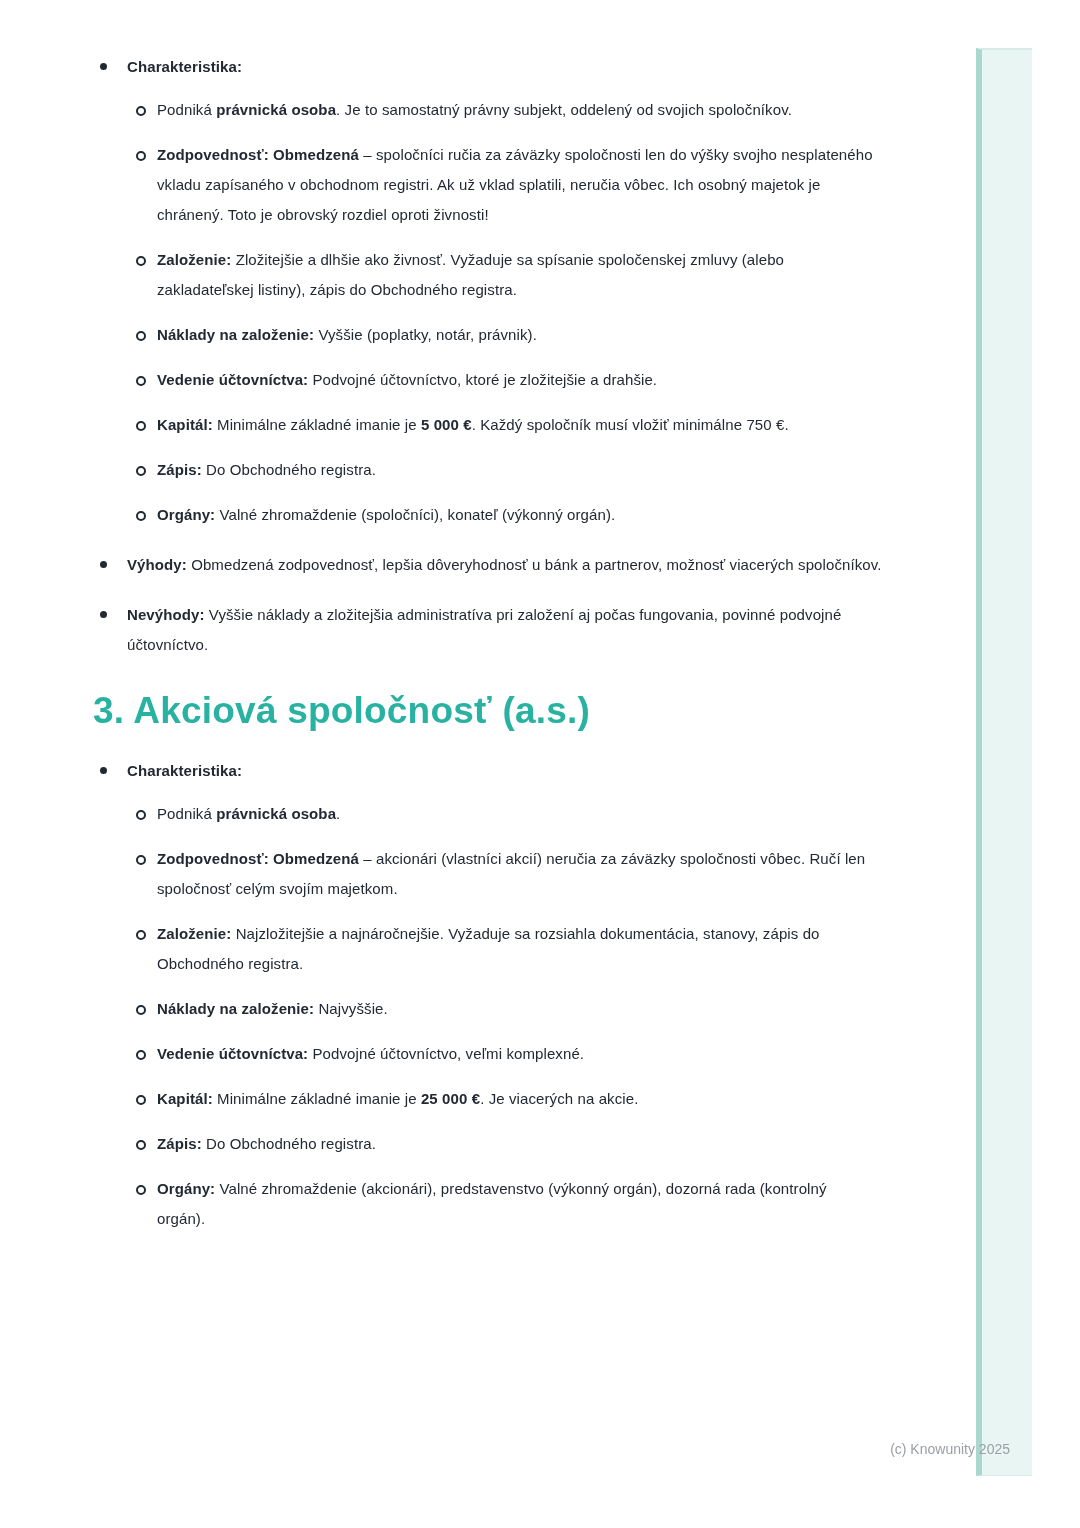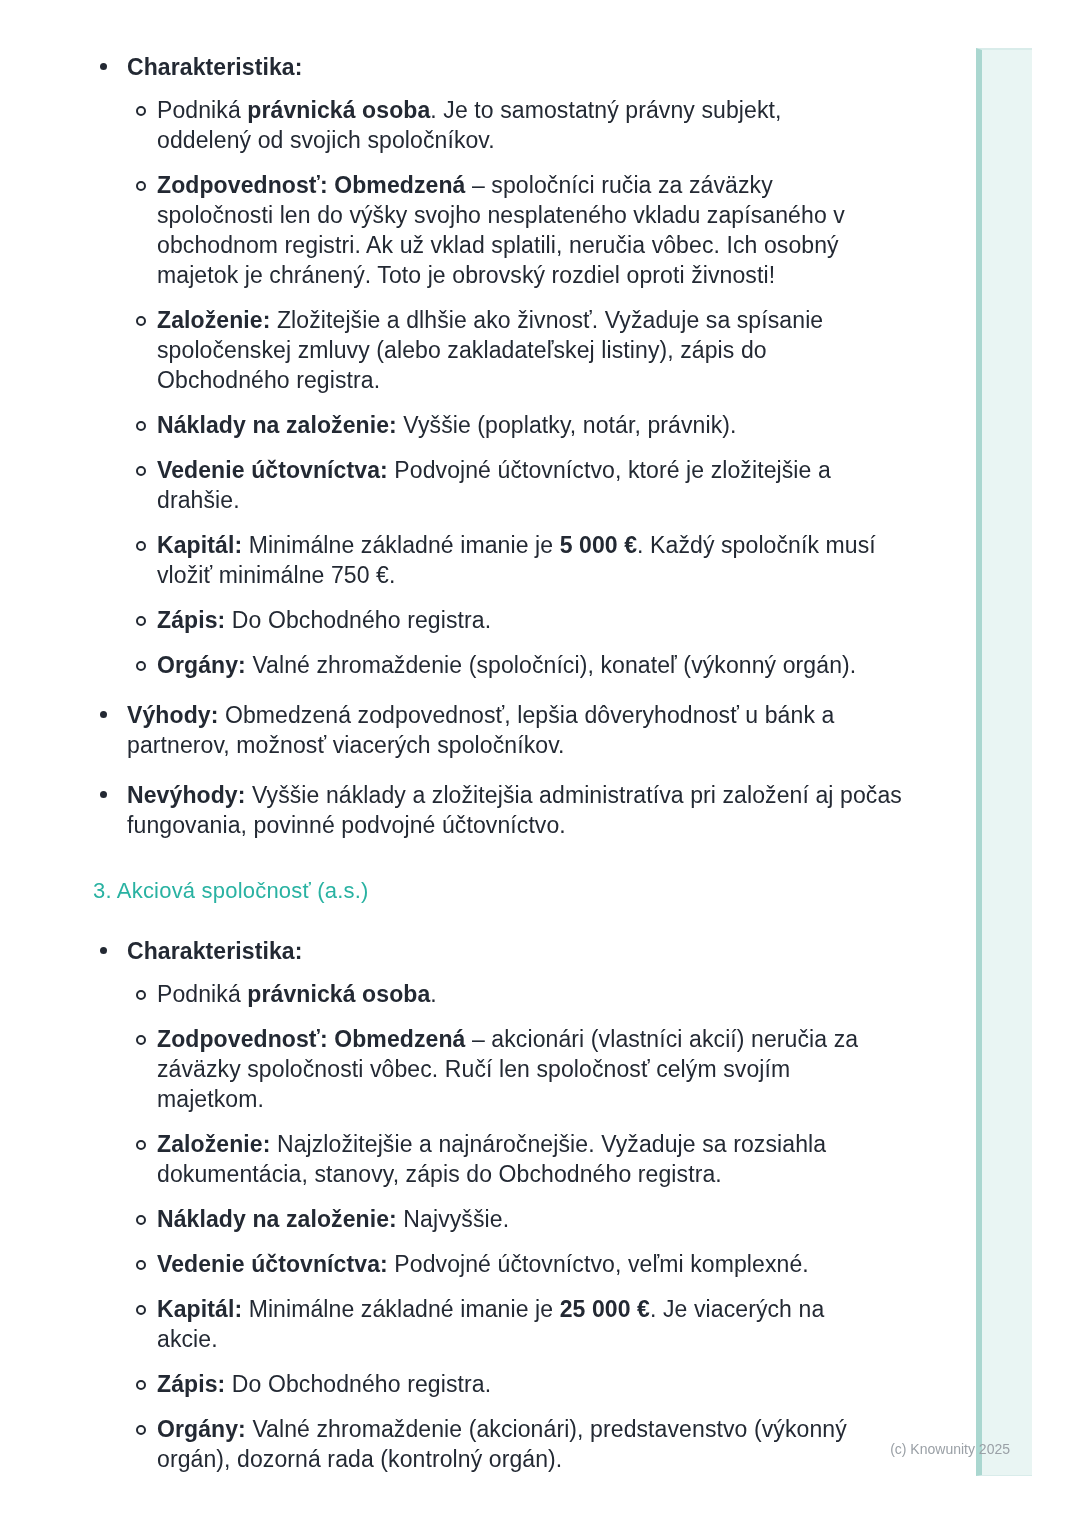--- a/index.html
+++ b/index.html
@@ -30,21 +30,21 @@
   }
   .content {
     position: absolute;
     left: 0;
     top: 0;
     width: 950px;
     padding: 52px 0 0 93px;
   }
   ul.lvl1 {
     list-style: none;
-    font-size: 23px;
+    font-size: 15px;
     line-height: 30px;
     letter-spacing: 0.1px;
   }
   ul.lvl1 > li.li1 {
     position: relative;
     padding-left: 34px;
     margin-bottom: 20px;
     max-width: 810px;
   }
   ul.lvl1 > li.li1::before {
@@ -74,22 +74,22 @@
     top: 11px;
     width: 6px;
     height: 6px;
     border: 2px solid var(--text, #232933);
     border-radius: 50%;
     background: #ffffff;
   }
   strong { font-weight: 700; }
   h2.section-heading {
     color: var(--accent, #29b2a2);
-    font-size: 22px;
-    font-weight: 400;
+    font-size: 37px;
+    font-weight: 700;
     line-height: 38px;
     margin: 32px 0 26px 0;
     letter-spacing: 0.2px;
   }
   .copyright {
     position: absolute;
     top: 1440px;
     right: 70px;
     font-size: 14px;
     line-height: 18px;

